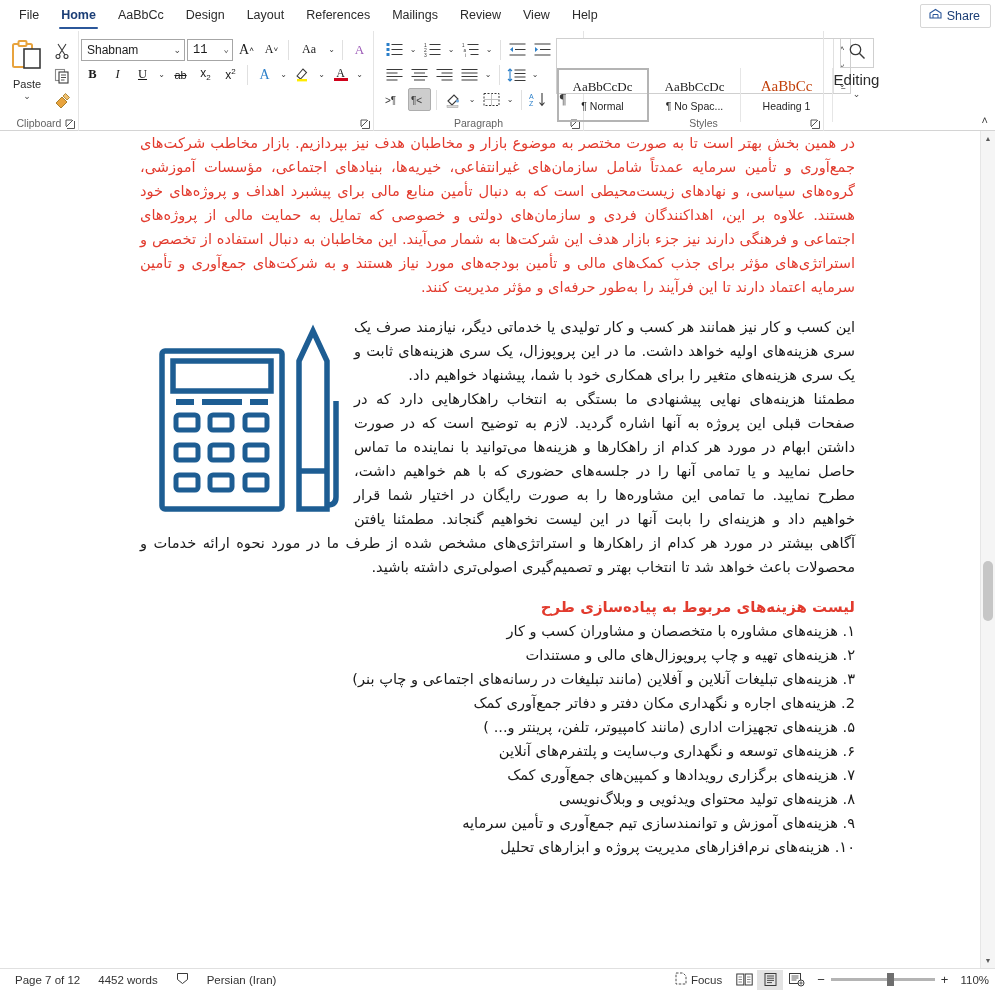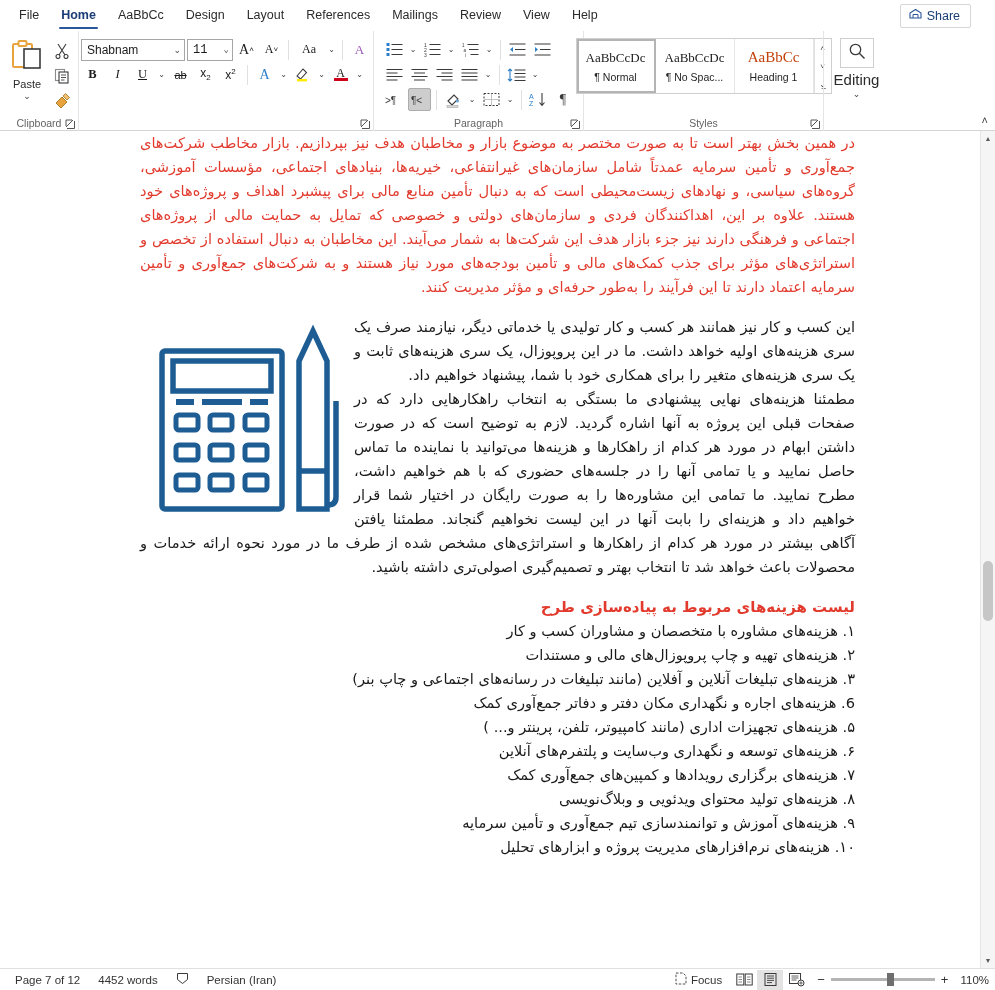--- a/index.html
+++ b/index.html
@@ -18,21 +18,21 @@
   .tabs { display: flex; align-items: flex-end; height: 31px; padding-left: 8px; }
   .tab {
     font-size: 12.5px; color: #2b2b2b; padding: 0 11px; height: 31px;
     line-height: 30px; position: relative; white-space: nowrap; cursor: default;
   }
   .tab.active { color: #1b3e76; font-weight: bold; }
   .tab.active::after {
     content:""; position:absolute; left: 9px; right: 9px; bottom: 2px;
     height: 2.5px; background: #2b579a; border-radius: 1px;
   }
-  .share-wrap { position: absolute; right: 24px; top: 4px; }
+  .share-wrap { position: absolute; right: 4px; top: 4px; }
   .share-btn {
     border: 1px solid #d6d6d6; background:#fff; color:#1b3e76;
     font-size: 12.5px; padding: 3px 10px 4px 8px; display:flex; align-items:center; gap:5px;
     border-radius: 2px; cursor: default;
   }
 
   
   .ribbon {
     height: 100px; flex: 0 0 100px; background:#ffffff;
     border-bottom: 1px solid #d4d4d4; display:flex; position: relative;
@@ -93,22 +93,22 @@
   
   .paragrp { width: 210px; }
   .pbtn { width: 23px; height:23px; display:flex; align-items:center; justify-content:center; cursor:default;
           border:1px solid transparent; border-radius:2px;}
   .pbtn.on { background:#cdcdcd; border-color:#adadad; }
 
   
   .stylesgrp { width: 240px; }
   .styles-gallery { display:flex; border:1px solid #cfcfcf; height: 56px; margin-top:4px; background:#fff;}
   .style-card {
-    width: 79px; display:flex; flex-direction:column; align-items:center; justify-content:center;
-    border-right: 1px solid #e6e6e6; cursor: default; height: 54px;
+    width: 92px; display:flex; flex-direction:column; align-items:center; justify-content:center;
+    border-right: 1px solid #e6e6e6; cursor: default; height: 54px; margin-top: 29px;
   }
   .style-card.sel { outline: 2px solid #b4b4b4; outline-offset:-2px; }
   .style-prev { font-size: 13px; color:#1a1a1a; font-family:"Liberation Serif", serif; overflow:hidden; white-space:nowrap;}
   .style-card.h1 .style-prev { color:#c2410c; font-size:15px; }
   .style-name { font-size: 10.5px; color:#252525; margin-top: 5px; white-space:nowrap; overflow:hidden;}
   .gallery-scroll { width: 17px; display:flex; flex-direction:column; border-left:1px solid #e0e0e0;}
   .gallery-scroll div { flex:1; display:flex; align-items:center; justify-content:center; font-size:8px; color:#3b3b3b; cursor:default;}
 
   
   .editgrp { width: 66px; }
@@ -564,21 +564,21 @@
 
       <div class="topgap"></div>
       <div class="topgap"></div>
 
       <h3 class="subhead-red rtl">لیست هزینه‌های مربوط به پیاده‌سازی طرح</h3>
 
       <ol class="listwrap">
         <li class="rtl">۱. هزینه‌های مشاوره با متخصصان و مشاوران کسب و کار</li>
         <li class="rtl">۲. هزینه‌های تهیه و چاپ پروپوزال‌های مالی و مستندات</li>
         <li class="rtl">۳. هزینه‌های تبلیغات آنلاین و آفلاین (مانند تبلیغات در رسانه‌های اجتماعی و چاپ بنر)</li>
-        <li class="rtl">6. هزینه‌های اجاره و نگهداری مکان دفتر و دفاتر جمع‌آوری کمک</li>
+        <li class="rtl">2. هزینه‌های اجاره و نگهداری مکان دفتر و دفاتر جمع‌آوری کمک</li>
         <li class="rtl">۵. هزینه‌های تجهیزات اداری (مانند کامپیوتر، تلفن، پرینتر و... )</li>
         <li class="rtl">۶. هزینه‌های توسعه و نگهداری وب‌سایت و پلتفرم‌های آنلاین</li>
         <li class="rtl">۷. هزینه‌های برگزاری رویدادها و کمپین‌های جمع‌آوری کمک</li>
         <li class="rtl">۸. هزینه‌های تولید محتوای ویدئویی و وبلاگ‌نویسی</li>
         <li class="rtl">۹. هزینه‌های آموزش و توانمندسازی تیم جمع‌آوری و تأمین سرمایه</li>
         <li class="rtl">۱۰. هزینه‌های نرم‌افزارهای مدیریت پروژه و ابزارهای تحلیل</li>
       </ol>
     </div>
 
     <div class="vscroll">

